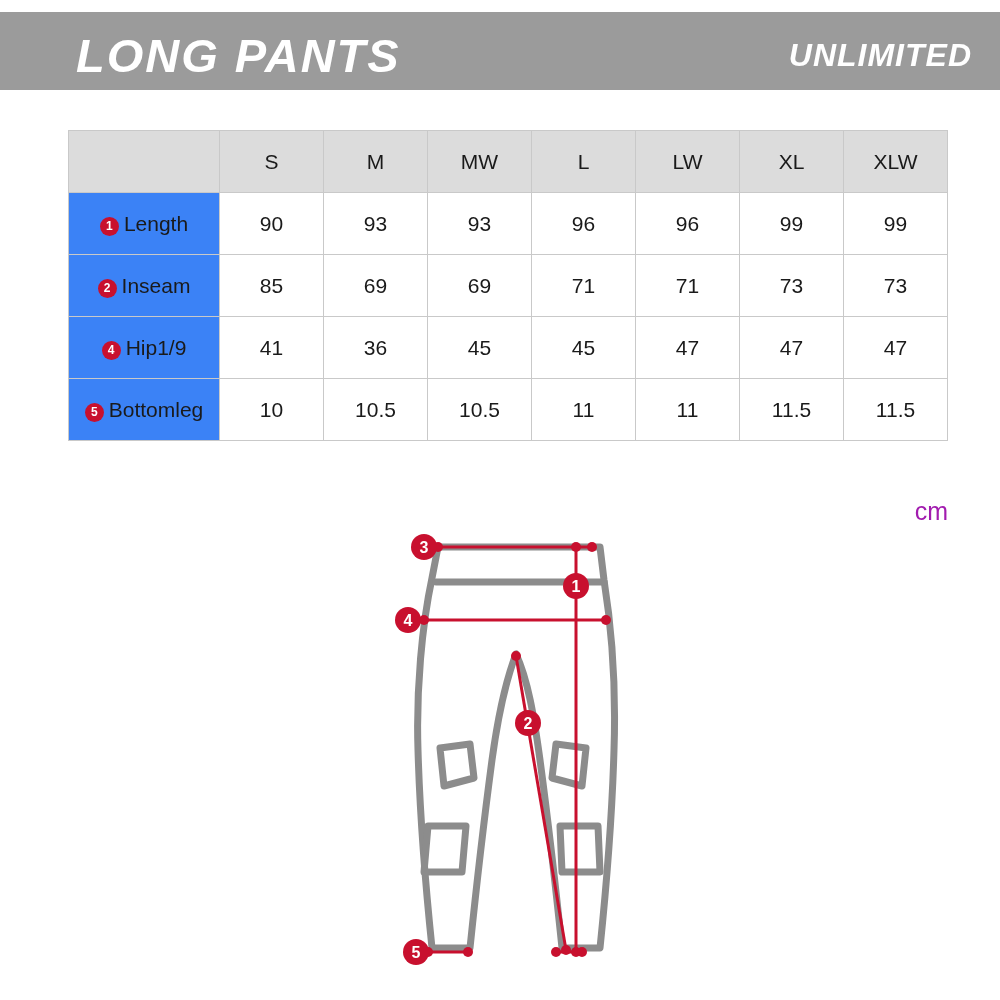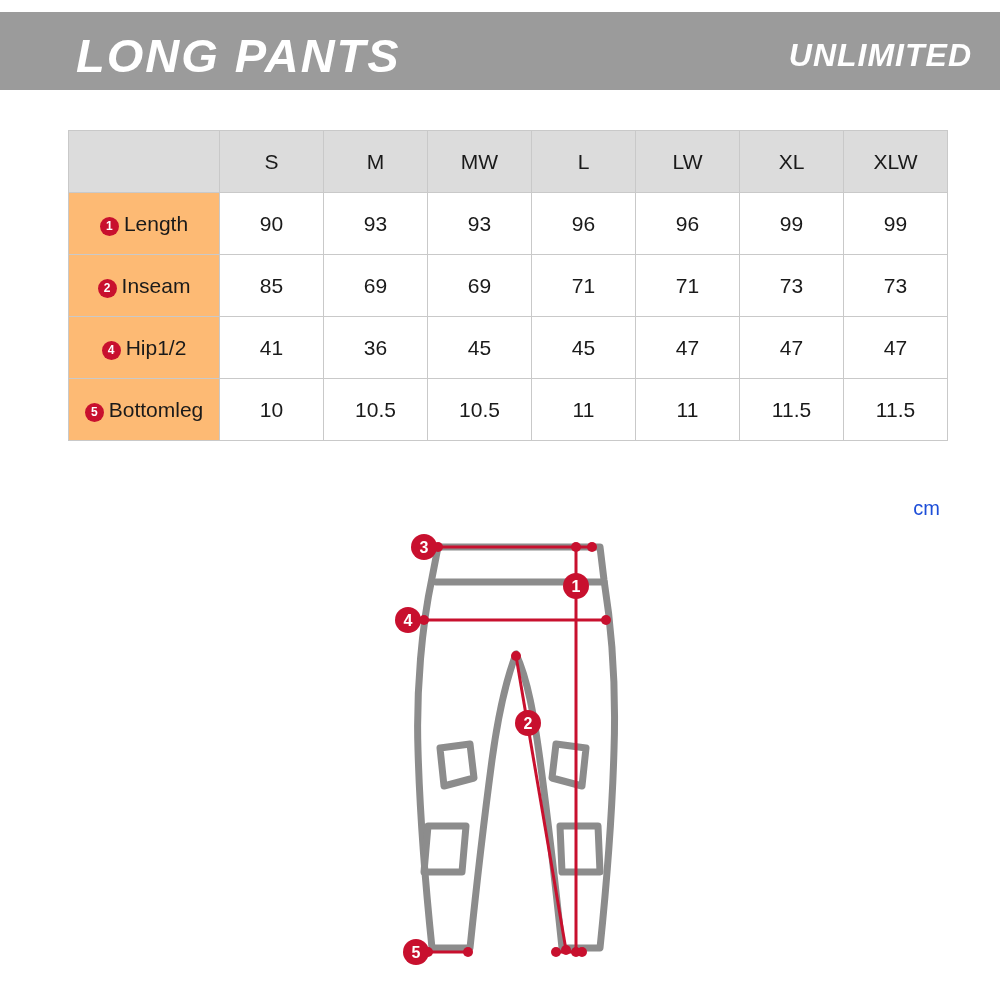--- a/index.html
+++ b/index.html
@@ -75,21 +75,21 @@
     background: #dcdcdc;
     width: 150px;
   }
   th.size-head {
     background: #dcdcdc;
     font-size: 21px;
     font-weight: normal;
     color: #1a1a1a;
   }
   td.row-label {
-    background: #fdba74;
+    background: #3b82f6;
     text-align: left;
     padding-left: 12px;
     font-size: 19px;
     white-space: nowrap;
   }
   .bullet {
     display: inline-block;
     width: 19px;
     height: 19px;
     border-radius: 50%;
@@ -97,26 +97,26 @@
     color: #ffffff;
     font-size: 12px;
     line-height: 19px;
     text-align: center;
     font-weight: bold;
     margin-right: 5px;
     vertical-align: 1px;
   }
   .unit {
     position: absolute;
-    left: 60px;
+    left: 68px;
     top: 497px;
     width: 880px;
     text-align: right;
-    font-size: 20px;
-    color: #1d4ed8;
+    font-size: 25px;
+    color: #a21caf;
   }
 
   
   .diagram {
     position: absolute;
     left: 0;
     top: 520px;
     width: 1000px;
     height: 470px;
   }
@@ -166,21 +166,21 @@
         <td>85</td>
         <td>69</td>
         <td>69</td>
         <td>71</td>
         <td>71</td>
         <td>73</td>
         <td>73</td>
       </tr>
       <tr>
         <td class="row-label">
-          <span class="bullet">4</span><span>Hip1/2</span>
+          <span class="bullet">4</span><span>Hip1/9</span>
         </td>
         <td>41</td>
         <td>36</td>
         <td>45</td>
         <td>45</td>
         <td>47</td>
         <td>47</td>
         <td>47</td>
       </tr>
       <tr>

